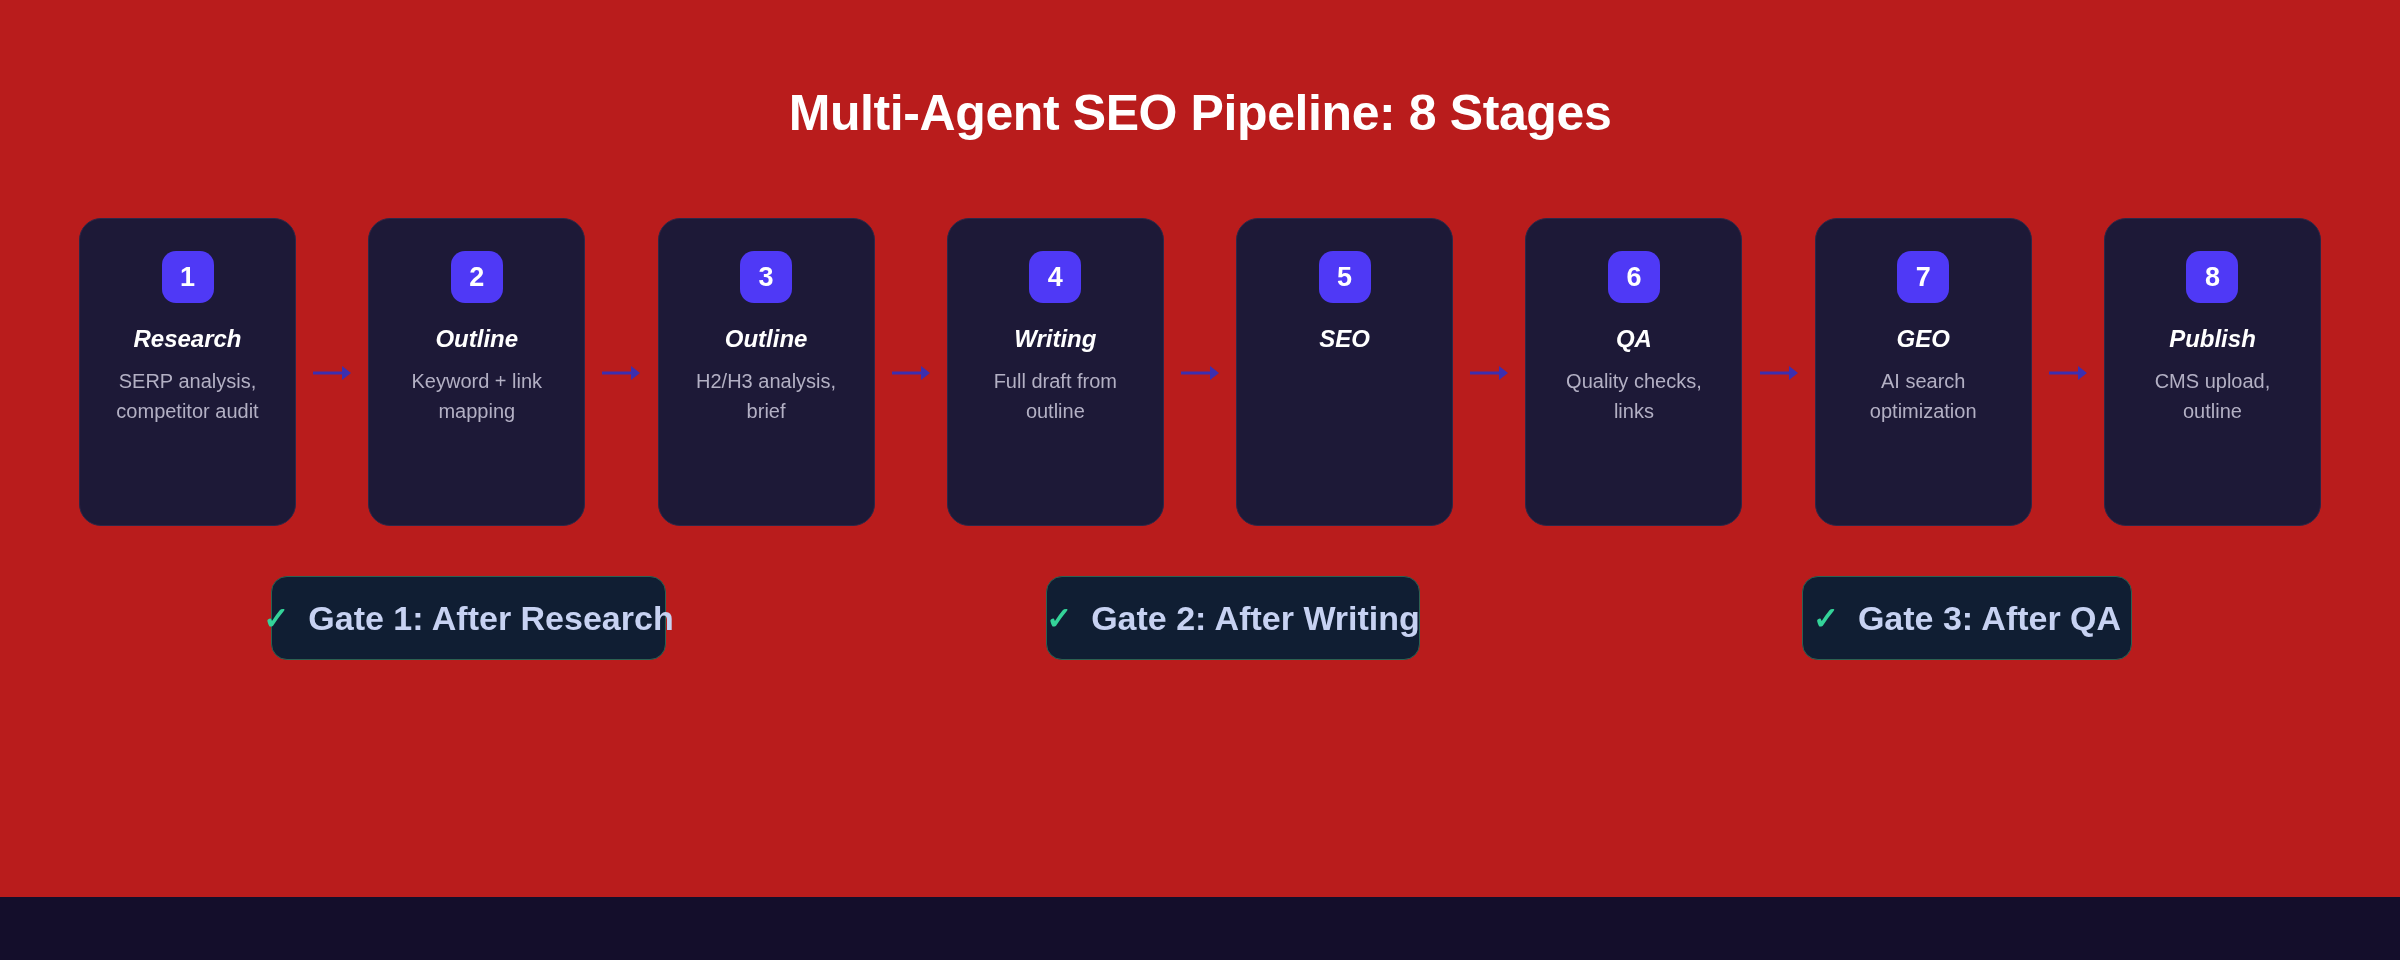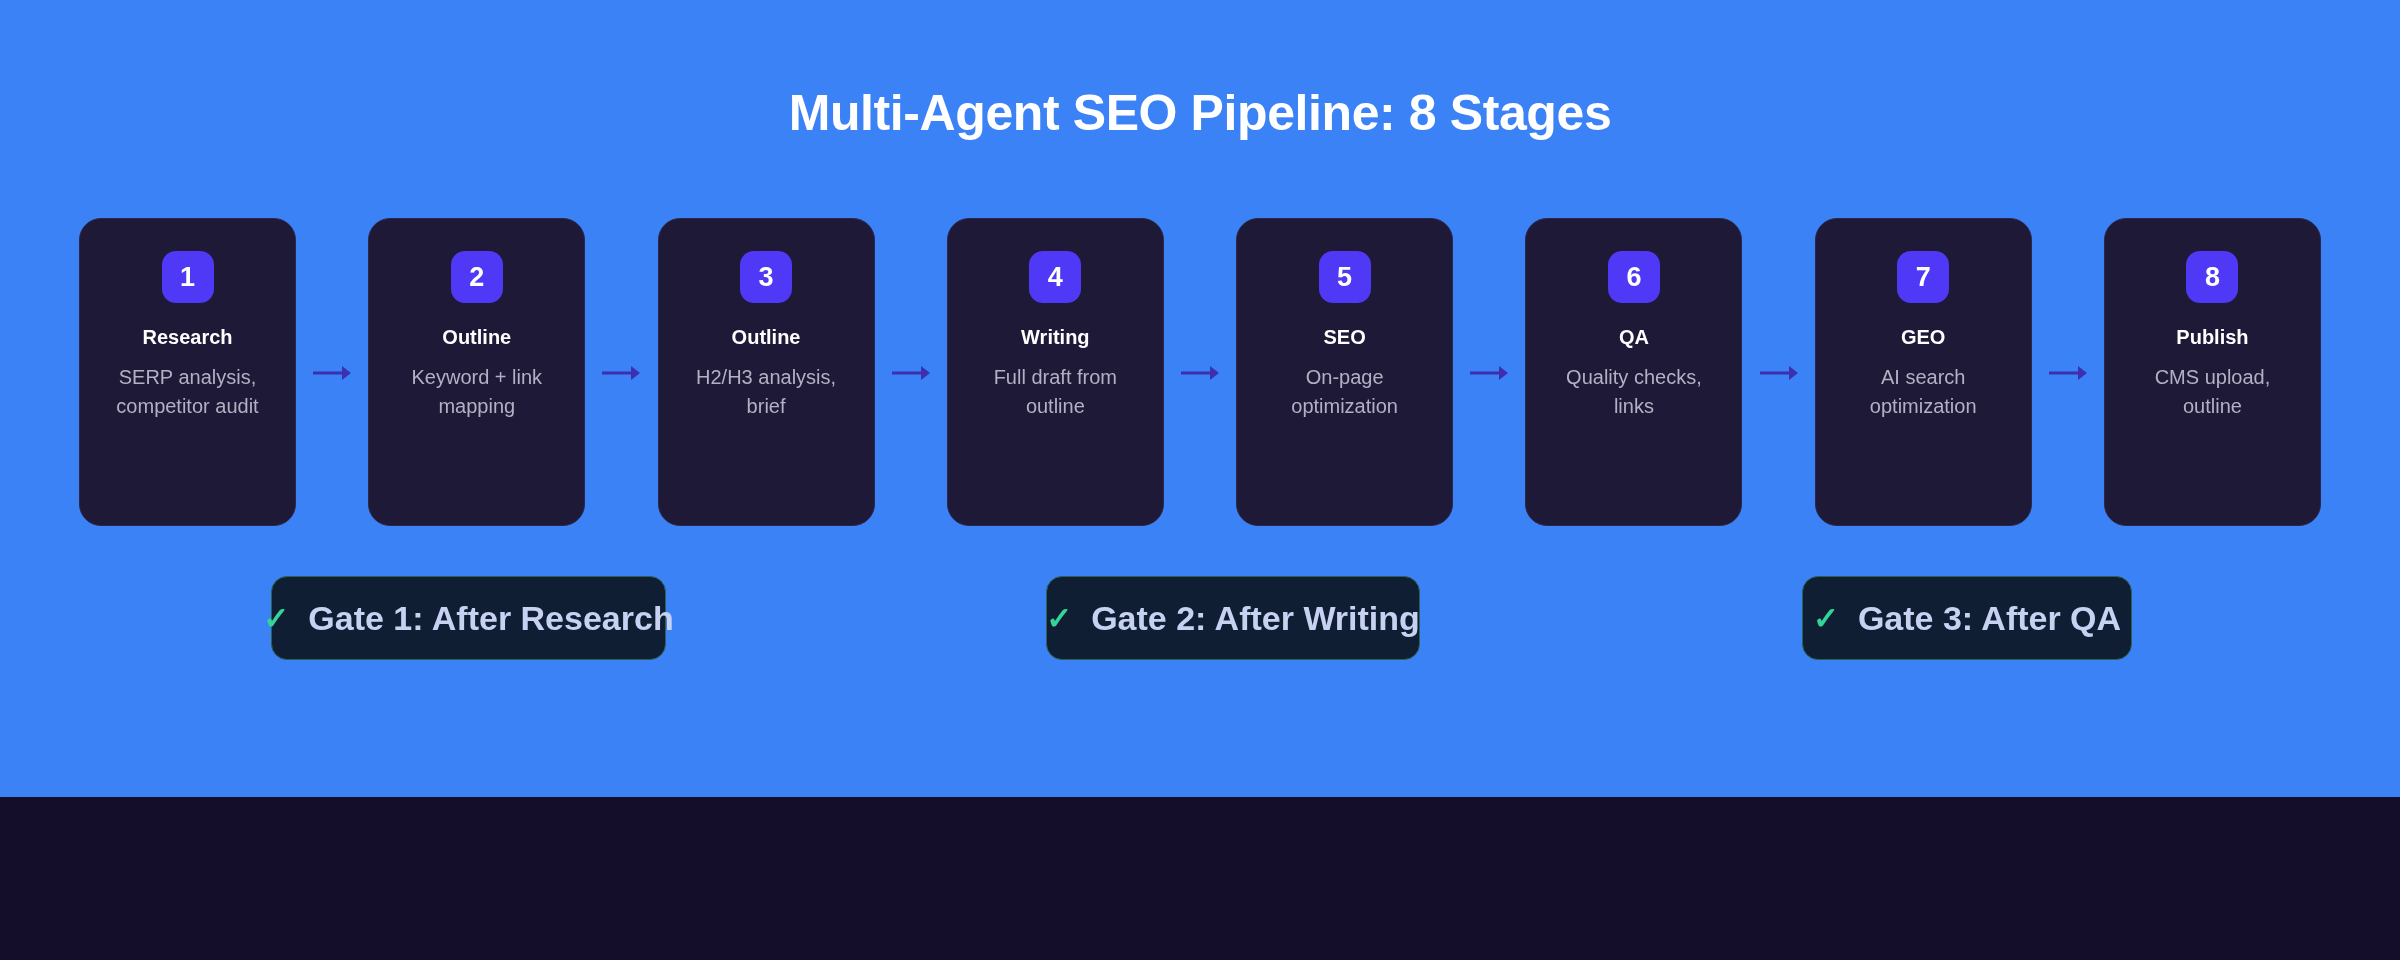--- a/index.html
+++ b/index.html
@@ -11,22 +11,22 @@
 
   body {
     background: #140e2b;
     font-family: "Liberation Sans", sans-serif;
     overflow: hidden;
   }
 
   .page {
     position: relative;
     width: 2400px;
-    height: 797px;
-    background: #3b82f6;
+    height: 897px;
+    background: #b91c1c;
   }
 
   
   .title {
     position: absolute;
     top: 84px;
     left: 0;
     width: 2400px;
     text-align: center;
     color: #ffffff;
@@ -72,24 +72,25 @@
     font-weight: bold;
     display: flex;
     align-items: center;
     justify-content: center;
     line-height: 1;
   }
 
   .stage-title {
     margin-top: 23px;
     color: #ffffff;
-    font-size: 20px;
+    font-size: 24px;
     font-weight: bold;
     line-height: 1.1;
     text-align: center;
+    font-style: italic;
   }
 
   .stage-desc {
     margin-top: 15px;
     color: #b3b0c4;
     font-size: 20px;
     line-height: 1.47;
     text-align: center;
     width: 170px;
   }
@@ -204,21 +205,20 @@
     <div class="arrow">
       <svg width="40" height="18" viewBox="0 0 40 18" aria-hidden="true">
         <line x1="1" y1="9" x2="31" y2="9" stroke="currentColor" stroke-width="3"></line>
         <polygon points="30,2 39,9 30,16" fill="currentColor"></polygon>
       </svg>
     </div>
 
     <div class="stage-card">
       <div class="stage-badge">5</div>
       <div class="stage-title">SEO</div>
-      <div class="stage-desc">On-page optimization</div>
     </div>
     <div class="arrow">
       <svg width="40" height="18" viewBox="0 0 40 18" aria-hidden="true">
         <line x1="1" y1="9" x2="31" y2="9" stroke="currentColor" stroke-width="3"></line>
         <polygon points="30,2 39,9 30,16" fill="currentColor"></polygon>
       </svg>
     </div>
 
     <div class="stage-card">
       <div class="stage-badge">6</div>

